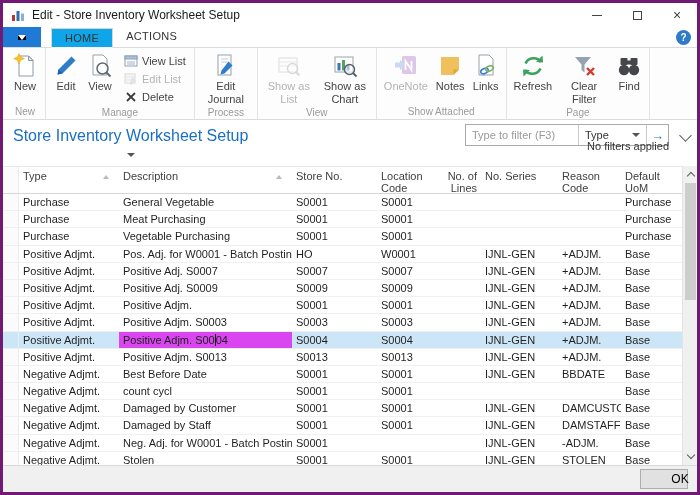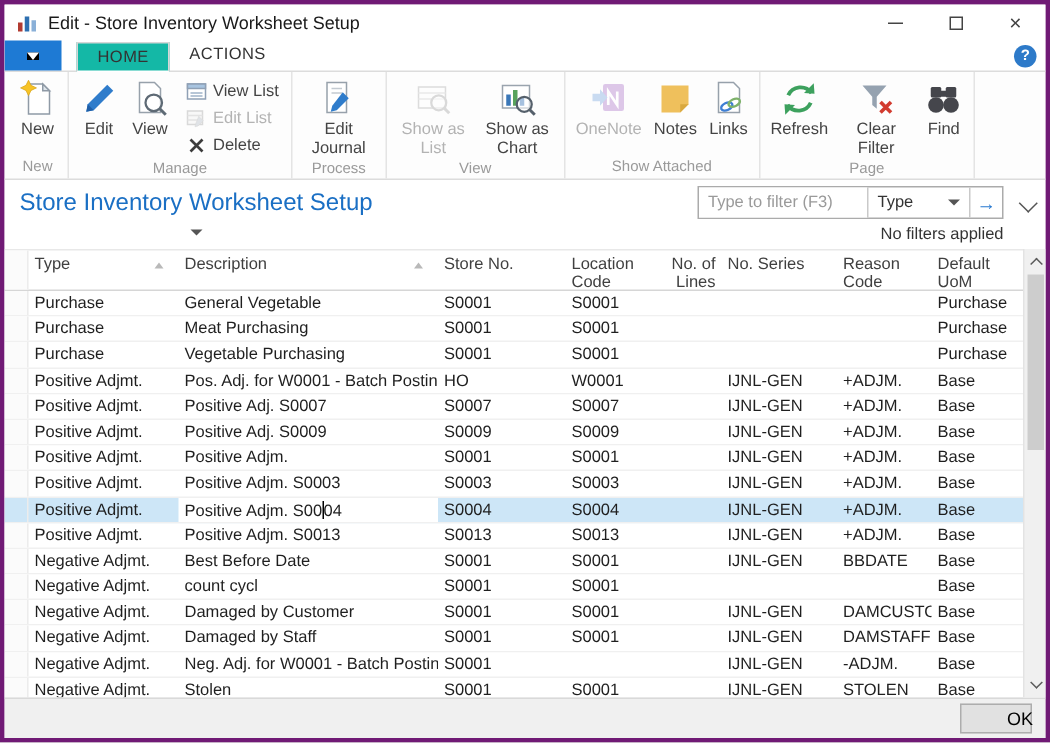--- a/index.html
+++ b/index.html
@@ -20,21 +20,21 @@
   .winbtn{ width:40px; height:100%; display:flex; align-items:center; justify-content:center; color:#444; }
   .glyph-min{ width:10px; border-top:1px solid #444; }
   .glyph-max{ width:9px; height:9px; border:1px solid #444; }
   .glyph-close{ font-size:14px; line-height:1; color:#444; }
 
   
   .tabrow{ height:21px; display:flex; align-items:flex-end; background:#fff; border-bottom:1px solid #dcdcdc; flex:0 0 auto; position:relative; }
   .appmenu{ width:38px; height:20px; background:#1e7ad4; display:flex; align-items:center; justify-content:center; margin-right:10px; }
   .appmenu .caret{ width:0; height:0; border-left:4px solid transparent; border-right:4px solid transparent; border-top:5px solid #fff; }
   .rtab{ font-size:11px; color:#333; padding:0 13px; height:20px; line-height:19px; letter-spacing:.3px; }
-  .rtab.active{ background:#14b8a6; border:1px solid #d6d6d6; border-bottom:1px solid #fff; margin-bottom:-1px; }
+  .rtab.active{ background:#0ea5e9; border:1px solid #d6d6d6; border-bottom:1px solid #fff; margin-bottom:-1px; }
   .helpbadge{ position:absolute; right:6px; top:3px; width:15px; height:15px; border-radius:50%; background:#2d7ac9; color:#fff; font-size:10px; font-weight:bold; display:flex; align-items:center; justify-content:center; }
 
   
   .ribbon{ height:72px; background:#fdfdfd; border-bottom:1px solid #dcdcdc; display:flex; align-items:stretch; padding-left:2px; flex:0 0 auto; }
   .rgroup{ display:flex; flex-direction:column; border-right:1px solid #e4e4e4; padding:2px 3px 0 3px; }
   .rbuttons{ display:flex; flex:1; align-items:flex-start; }
   .rglabel{ height:14px; font-size:10px; color:#9a9a9a; text-align:center; line-height:13px; }
   .bigbtn{ display:flex; flex-direction:column; align-items:center; padding:1px 4px; max-width:56px; cursor:default; }
   .bigbtn .bicon{ height:29px; display:flex; align-items:center; justify-content:center; }
   .bigbtn .blbl{ font-size:11px; color:#444; text-align:center; line-height:1.15; }
@@ -49,36 +49,36 @@
   .pageheader{ height:46px; background:#fff; position:relative; flex:0 0 auto; }
   .pagetitle{ position:absolute; left:10px; top:7px; font-size:16px; color:#1a6fc4; display:flex; align-items:center; gap:6px;flex-direction:column; }
   .pagetitle .tcaret{ width:0; height:0; border-left:4px solid transparent; border-right:4px solid transparent; border-top:4px solid #555; margin-top:2px; }
   .filtergroup{ position:absolute; right:28px; top:4px; height:22px; border:1px solid #ababab; background:#fff; display:flex; align-items:center;justify-content:space-between; }
   .filterinput{ width:112px; height:100%; border:0; outline:none; font-size:11px; padding:0 6px; font-family:"Liberation Sans",sans-serif; color:#333; }
   .filterinput::placeholder{ color:#9a9a9a; }
   .fieldsel{ width:68px; height:100%; border-left:1px solid #c9c9c9; display:flex; align-items:center; font-size:11px; color:#333; padding:0 6px; }
   .fieldsel .dcaret{ margin-left:auto; width:0; height:0; border-left:4px solid transparent; border-right:4px solid transparent; border-top:4px solid #555; }
   .gobtn{ width:22px; height:100%; border-left:1px solid #c9c9c9; display:flex; align-items:center; justify-content:center; color:#2b7bd0; font-size:13px; font-weight:bold; }
   .collapsechev{ position:absolute; right:7px; top:11px; width:9px; height:9px; border-left:1.6px solid #555; border-bottom:1.6px solid #555; transform:rotate(-45deg); }
-  .filterstatus{ position:absolute; right:28px; top:30px; font-size:11px; color:#333; }
+  .filterstatus{ position:absolute; right:28px; top:20px; font-size:11px; color:#333; }
 
   
   .table-area{ flex:1; display:flex; min-height:0; background:#fff; }
   .table-main{ flex:1; display:flex; flex-direction:column; min-width:0; }
   .thead{ height:28px; display:flex; border-top:1px solid #e8e8e8; border-bottom:1px solid #d6d6d6; flex:0 0 auto; }
   .th{ font-size:11px; color:#404040; padding:3px 4px 0 4px; line-height:12px; display:flex; align-items:flex-start; overflow:hidden; }
   .th .sortasc{ width:0; height:0; border-left:3.5px solid transparent; border-right:3.5px solid transparent; border-bottom:4px solid #b9b9b9; margin-left:auto; margin-top:5px; margin-right:6px; flex:0 0 auto; }
   .gutter-h{ width:16px; border-right:1px solid #ececec; background:#fbfbfb; flex:0 0 auto; }
   .tbody{ flex:1; overflow:hidden; }
   .trow{ display:flex; height:17.2px; border-bottom:1px solid #f0f0f0; background:#fff; }
   .trow.selected{ background:#cde6f7; }
   .gutter-cell{ width:16px; border-right:1px solid #ececec; background:#fbfbfb; flex:0 0 auto; }
   .trow.selected .gutter-cell{ background:#cde6f7; }
   .tcell{ font-size:11px; color:#1f1f1f; padding:2px 4px 0 4px; white-space:nowrap; overflow:hidden; }
-  .trow.selected .tcell.editing{ background:#ffffff; }
+  .trow.selected .tcell.editing{ background:#d946ef; }
   .caret{ display:inline-block; width:1px; height:12px; background:#000; vertical-align:-2px; }
 
   .col-type{ width:100px; flex:0 0 auto; }
   .col-desc{ width:173px; flex:0 0 auto; }
   .col-store{ width:85px; flex:0 0 auto; }
   .col-loc{ width:66px; flex:0 0 auto; }
   .col-lines{ width:38px; flex:0 0 auto; text-align:right; justify-content:flex-end; }
   .th.col-lines{ display:block; text-align:right; }
   .col-series{ width:77px; flex:0 0 auto; }
   .col-reason{ width:63px; flex:0 0 auto; }

